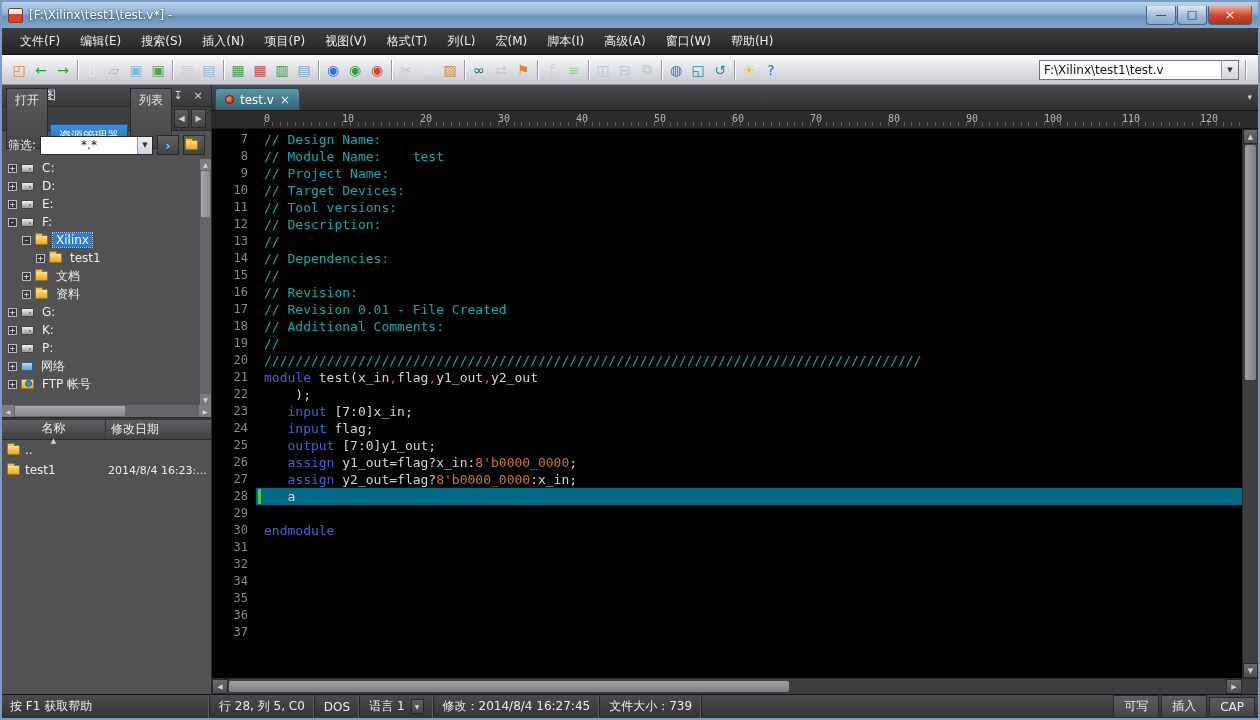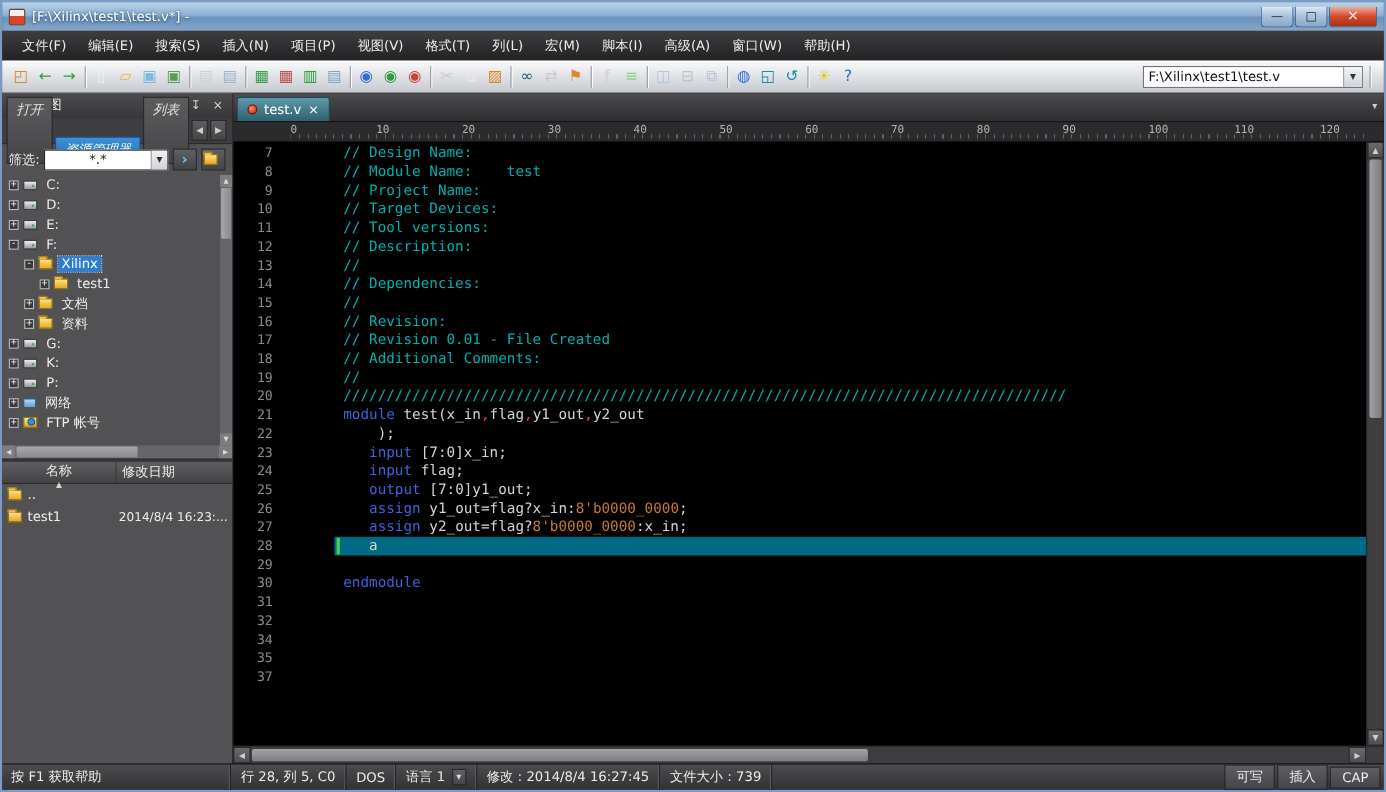--- a/index.html
+++ b/index.html
@@ -38,21 +38,21 @@
   
   .main { flex:1; display:flex; min-height:0; }
 
   
   .sidebar { width:210px; flex-shrink:0; display:flex; flex-direction:column; background:#525254; border-right:1px solid #2a2a2c; color:#ececec; }
   .sb-header { height:22px; flex-shrink:0; display:flex; align-items:center; padding:0 6px; gap:6px;
     background:linear-gradient(#4c4c4e,#39393b); border-bottom:1px solid #2a2a2c; }
   .sb-header .sp { margin-left:auto; }
   .sb-hicon { width:14px; text-align:center; color:#d8d8d8; font-size:11px; }
   .sb-tabs { height:24px; flex-shrink:0; display:flex; align-items:center; gap:2px; padding:0 4px;
-    background:#3e3e40; border-bottom:1px solid #2a2a2c;font-style:italic; }
+    background:#3e3e40; border-bottom:1px solid #2a2a2c; }
   .sb-tab { padding:3px 8px; font-size:12px; background:linear-gradient(#5c5c5e,#454547); border:1px solid #2a2a2c; color:#e4e4e4; white-space:nowrap; }
   .sb-tab.active { background:linear-gradient(#3f90d8,#1f68ae); border-color:#14529a; color:#fff;margin-top:36px; }
   .sb-tab-arrow { width:15px; height:19px; display:flex; align-items:center; justify-content:center; font-size:8px;
     background:linear-gradient(#5c5c5e,#454547); border:1px solid #2a2a2c; color:#cfcfcf; }
   .sb-filter { height:28px; flex-shrink:0; display:flex; align-items:center; gap:4px; padding:0 6px; }
   .filter-combo { flex:1; height:19px; background:#fff; border:1px solid #2a2a2c; display:flex; align-items:center; }
   .filter-value { flex:1; text-align:center; color:#111; }
   .filter-dd { width:15px; height:100%; display:flex; align-items:center; justify-content:center; font-size:7px; color:#333;
     background:linear-gradient(#f0f0f2,#cfd3da); border-left:1px solid #989ba2; }
   .sq-btn { width:22px; height:20px; display:flex; align-items:center; justify-content:center;
@@ -108,21 +108,21 @@
   .ruler { height:18px; flex-shrink:0; background:#2b2b2d; border-bottom:1px solid #161618; position:relative;
     color:#b4b4b4; font-family:"DejaVu Sans Mono",monospace; font-size:10px; }
   .ruler::after { content:""; position:absolute; left:52px; right:16px; bottom:2px; height:4px;
     background:repeating-linear-gradient(to right,#606064 0 1px,transparent 1px 7.8px); }
   .ruler-mark { position:absolute; top:2px; }
 
   .code-wrap { flex:1; min-height:0; display:flex; }
   .code-area { flex:1; min-width:0; overflow:hidden; padding-top:2px; }
   .code-line { height:17px; line-height:17px; display:flex; white-space:pre; font-family:"DejaVu Sans Mono",monospace; font-size:13px; }
   .ln { width:44px; flex-shrink:0; text-align:right; padding-right:8px; color:#8a8a8a; font-size:12px; }
-  .lc { flex:1; min-width:0; padding-left:8px; color:#d4d4d4; position:relative; overflow:hidden;margin-left:48px; }
+  .lc { flex:1; min-width:0; padding-left:8px; color:#d4d4d4; position:relative; overflow:hidden; }
   .lc.active { background:#006a84; }
   .caret { position:absolute; left:2px; top:1px; bottom:1px; width:3px; background:#3fd44f; }
   .s-c { color:#00b0b0; } .s-k { color:#3f63d8; } .s-p { color:#d4d4d4; } .s-r { color:#e04444; } .s-n { color:#c87833; }
 
   .vscroll { width:16px; flex-shrink:0; background:#3e3e40; border-left:1px solid #2a2a2c; display:flex; flex-direction:column; }
   .vs-arrow { height:15px; background:linear-gradient(#6a6a6e,#4e4e52); border:1px solid #2a2a2c; color:#cfcfcf;
     font-size:7px; display:flex; align-items:center; justify-content:center; }
   .vs-thumb { height:235px; margin:1px 2px; background:linear-gradient(90deg,#a2a2a6,#7e7e82); border-radius:2px; }
   .vs-track { flex:1; }
   .hscroll { height:16px; flex-shrink:0; background:#3e3e40; border-top:1px solid #2a2a2c; display:flex; }
@@ -421,20 +421,21 @@
             <div class="code-line"><span class="ln">25</span><span class="lc"><span class="s-p">   </span><span class="s-k">output</span><span class="s-p"> [7:0]y1_out;</span></span></div>
             <div class="code-line"><span class="ln">26</span><span class="lc"><span class="s-p">   </span><span class="s-k">assign</span><span class="s-p"> y1_out=flag?x_in:</span><span class="s-n">8'b0000_0000</span><span class="s-p">;</span></span></div>
             <div class="code-line"><span class="ln">27</span><span class="lc"><span class="s-p">   </span><span class="s-k">assign</span><span class="s-p"> y2_out=flag?</span><span class="s-n">8'b0000_0000</span><span class="s-p">:x_in;</span></span></div>
             <div class="code-line"><span class="ln">28</span><span class="lc active"><span class="s-p">   a</span><span class="caret"></span></span></div>
             <div class="code-line"><span class="ln">29</span><span class="lc"></span></div>
             <div class="code-line"><span class="ln">30</span><span class="lc"><span class="s-k">endmodule</span></span></div>
             <div class="code-line"><span class="ln">31</span><span class="lc"></span></div>
             <div class="code-line"><span class="ln">32</span><span class="lc"></span></div>
             <div class="code-line"><span class="ln">34</span><span class="lc"></span></div>
             <div class="code-line"><span class="ln">35</span><span class="lc"></span></div>
+            <div class="code-line"><span class="ln">36</span><span class="lc"></span></div>
             <div class="code-line"><span class="ln">37</span><span class="lc"></span></div>
           </div>
         <div class="vscroll">
           <div class="vs-arrow">▲</div>
           <div class="vs-thumb"></div>
           <div class="vs-track"></div>
           <div class="vs-arrow">▼</div>
         </div>
       </div>
       <div class="hscroll">

